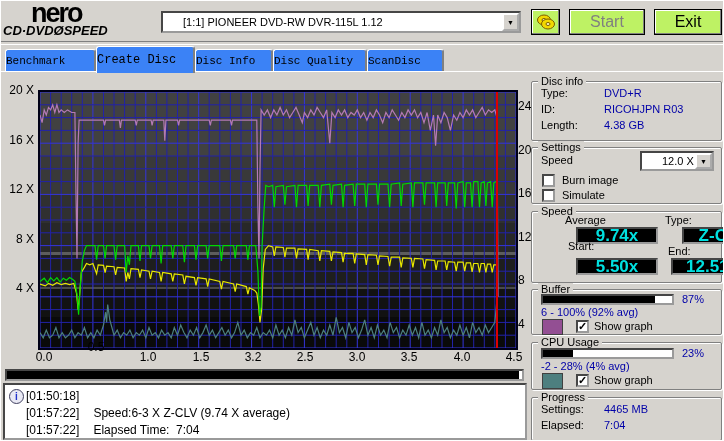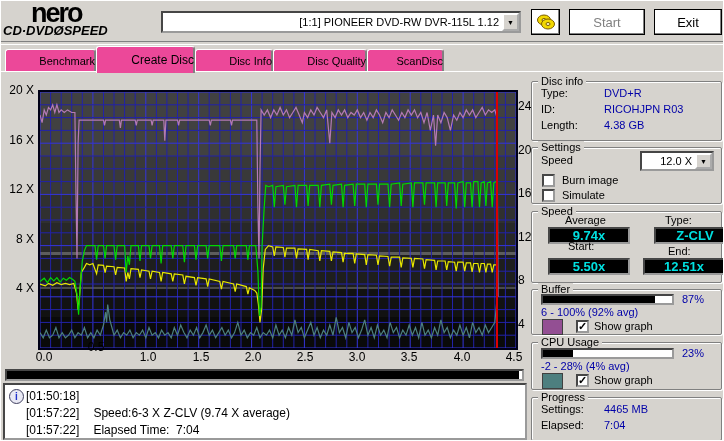--- a/index.html
+++ b/index.html
@@ -6,31 +6,31 @@
   body{
     width:724px;height:441px;position:relative;overflow:hidden;
     background:#d6d3ce;font-family:"Liberation Sans",sans-serif;font-size:11px;color:#000;
     border:1px solid #fff;box-sizing:border-box;
   }
   .abs{position:absolute;}
   
   #logo1{left:30px;top:0px;font-size:27px;font-weight:bold;letter-spacing:-2px;line-height:24px;}
   #logo2{left:2px;top:22px;font-size:13px;font-weight:bold;font-style:italic;letter-spacing:0px;}
   .combo{background:#fff;border:2px inset #9a9a9a;display:flex;align-items:center;box-sizing:border-box;}
-  .combo .txt{flex:1;padding:0 3px;white-space:nowrap;overflow:hidden;text-align:right;}
+  .combo .txt{flex:1;padding:0 20px;white-space:nowrap;overflow:hidden;}
   .dd-btn{width:17px;height:100%;background:#d6d3ce;border:2px outset #fff;box-sizing:border-box;
           display:flex;align-items:center;justify-content:center;font-size:7px;color:#000;}
-  .btn{background:#ffffff;border:1px solid #000;box-shadow:inset -1px -1px 0 #808080, inset 1px 1px 0 #fff;
-       display:flex;align-items:center;justify-content:center;box-sizing:border-box;font-size:13px;}
+  .btn{background:#bef264;border:1px solid #000;box-shadow:inset -1px -1px 0 #808080, inset 1px 1px 0 #fff;
+       display:flex;align-items:center;justify-content:center;box-sizing:border-box;font-size:16px;}
   .btn.disabled{color:#808080;}
   #hdr-sep{left:0;top:40px;width:724px;height:2px;border-top:1px solid #808080;border-bottom:1px solid #fff;}
   
-  .tab{position:absolute;top:48px;height:22px;background:#ec4899;border:1px solid #808080;border-bottom:none;
+  .tab{position:absolute;top:48px;height:22px;background:#3b82f6;border:1px solid #808080;border-bottom:none;
        border-top:1px solid #fff;border-left:1px solid #fff;border-radius:3px 3px 0 0;
-       display:flex;align-items:center;justify-content:flex-end;box-shadow:inset -1px 0 0 #808080;}
+       display:flex;align-items:center;justify-content:flex-start;box-shadow:inset -1px 0 0 #808080;font-family:Liberation Mono, monospace;}
   .tab.active{top:45px;height:26px;z-index:5;font-size:12px;}
   #content{left:0;top:70px;width:724px;height:371px;border-top:1px solid #fff;}
   
   #plot{left:37px;top:89px;width:476px;height:256px;border:2px solid #000016;box-sizing:content-box;
         background:linear-gradient(to bottom,
           #414141 0%, #414141 25%, #393939 25%, #393939 40%,
           #303030 40%, #303030 51%, #282828 51%, #282828 62.5%,
           #5d5d5d 62.5%, #5d5d5d 63.6%, #1e1e1e 63.6%, #1e1e1e 76%,
           #4a4a4a 76%, #4a4a4a 77.1%, #121212 77.1%, #121212 88%,
           #0a0a0a 88%, #0a0a0a 100%);}
@@ -38,22 +38,22 @@
   .ytick{position:absolute;width:33px;text-align:right;font-size:12px;}
   .rtick{position:absolute;left:517px;width:24px;text-align:left;font-size:12px;}
   .xtick{position:absolute;width:26px;text-align:center;font-size:12px;top:349px;}
   
   .group{position:absolute;border:1px solid #808080;box-shadow:1px 1px 0 #fff, inset 1px 1px 0 #fff;
          border-radius:2px;}
   .gtitle{position:absolute;top:-7px;left:6px;background:#d6d3ce;padding:0 3px;}
   .lbl{position:absolute;white-space:nowrap;}
   .val{position:absolute;white-space:nowrap;color:#0000a8;}
   .lcd{position:absolute;background:#000;border:2px inset #9a9a9a;color:#00e0e0;font-weight:bold;
-       font-size:13px;display:flex;align-items:center;justify-content:center;box-sizing:border-box;
-       font-family:"Liberation Sans",sans-serif;}
+       font-size:17px;display:flex;align-items:center;justify-content:center;box-sizing:border-box;
+       font-family:"Liberation Sans",sans-serif;margin-left:28px;}
   .pbar{position:absolute;background:#fff;border:2px inset #9a9a9a;box-sizing:border-box;}
   .pbar .fill{height:100%;background:#000;}
   .cbx{position:absolute;width:13px;height:13px;background:#fff;border:2px inset #9a9a9a;box-sizing:border-box;
        display:flex;align-items:center;justify-content:center;font-size:11px;line-height:9px;font-weight:bold;}
   .swatch{position:absolute;width:19px;height:14px;border:1px solid #404040;}
   
   #bigbar{left:4px;top:368px;width:519px;height:12px;background:#fff;border:2px inset #9a9a9a;box-sizing:border-box;}
   #bigbar .fill{height:100%;background:#000;}
   #logbox{left:2px;top:382px;width:524px;height:57px;background:#fff;border:2px inset #9a9a9a;box-sizing:border-box;
           padding:3px 4px;line-height:17px;font-size:12px;}
@@ -196,21 +196,21 @@
       <div class="rtick" style="top:28px">24</div>
       <div class="rtick" style="top:72px">20</div>
       <div class="rtick" style="top:115px">16</div>
       <div class="rtick" style="top:159px">12</div>
       <div class="rtick" style="top:202px">8</div>
       <div class="rtick" style="top:246px">4</div>
       <div class="xtick" style="left:30px;top:279px">0.0</div>
       <div class="xtick" style="left:82px;top:269px">0.5</div>
       <div class="xtick" style="left:134px;top:279px">1.0</div>
       <div class="xtick" style="left:187px;top:279px">1.5</div>
-      <div class="xtick" style="left:239px;top:279px">2.0</div>
+      <div class="xtick" style="left:239px;top:279px">3.2</div>
       <div class="xtick" style="left:291px;top:279px">2.5</div>
       <div class="xtick" style="left:343px;top:279px">3.0</div>
       <div class="xtick" style="left:395px;top:279px">3.5</div>
       <div class="xtick" style="left:448px;top:279px">4.0</div>
       <div class="xtick" style="left:500px;top:279px">4.5</div>
     </div>
 </div>
 
 <div class="group" style="left:530px;top:80px;width:189px;height:58px;">
   <span class="gtitle">Disc info</span>

